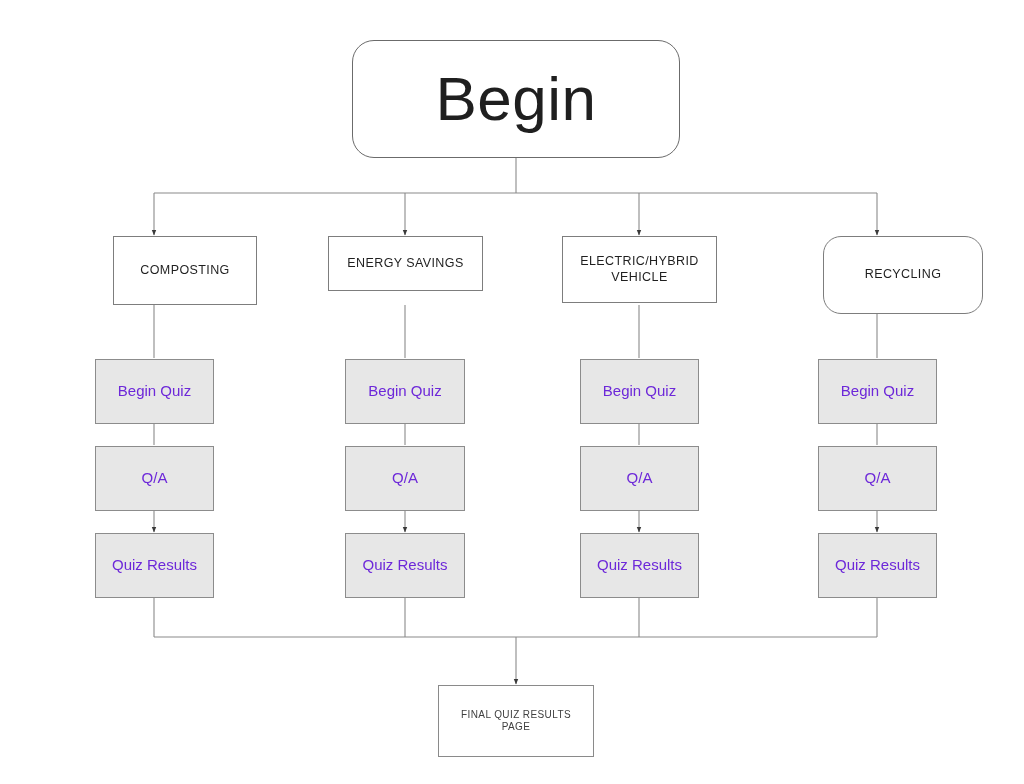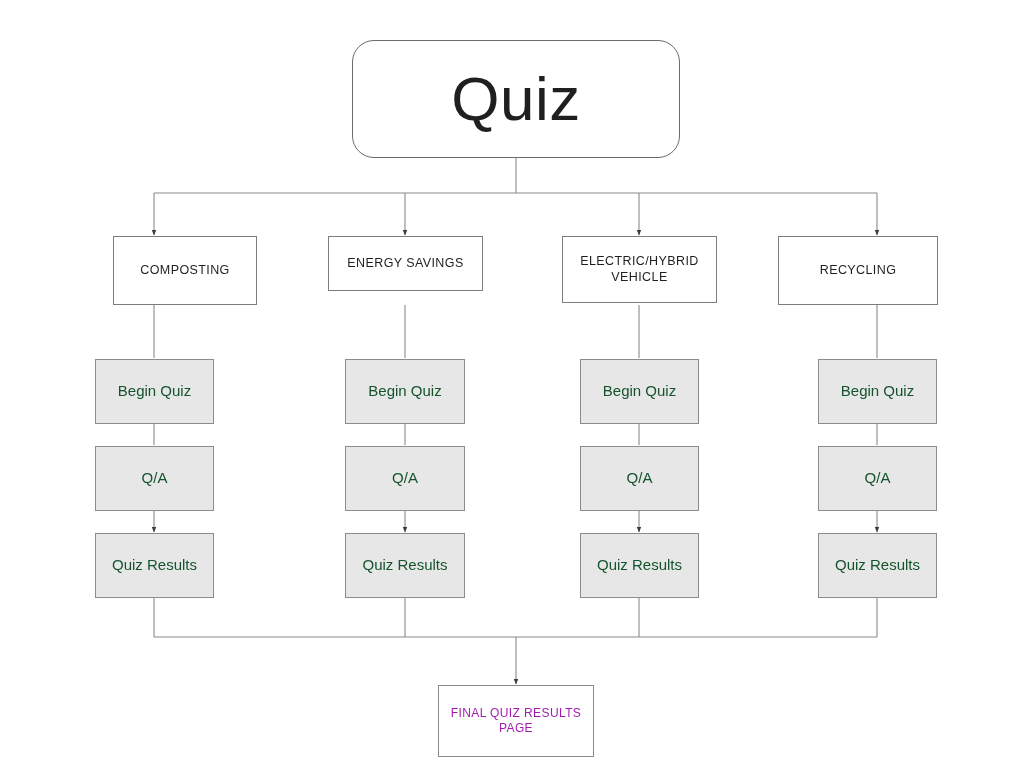--- a/index.html
+++ b/index.html
@@ -53,29 +53,29 @@
     background: #ffffff;
     font-size: 12.5px;
     letter-spacing: 0.4px;
     color: #1f1f1f;
     padding: 4px 6px;
   }
   .node-step {
     border: 1px solid #8c8c8c;
     background: #e7e7e7;
     font-size: 15px;
-    color: #14532d;
+    color: #6d28d9;
     padding: 20px 6px;
   }
   .node-final {
     border: 1px solid #8a8a8a;
     background: #ffffff;
-    font-size: 12px;
+    font-size: 10px;
     letter-spacing: 0.4px;
-    color: #a21caf;
+    color: #404040;
     padding: 4px 8px;
   }
 </style>
 </head>
 <body>
 
 <div id="diagram-canvas">
 
   <svg class="edge-layer" viewBox="0 0 1024 784" width="1024" height="784">
     <defs>
@@ -113,36 +113,36 @@
       <path d="M 877 424 L 877 445"></path>
       <path d="M 877 511 L 877 532" marker-end="url(#arrow)"></path>
       <path d="M 877 598 L 877 637"></path>
 
       <path d="M 154 637 L 877 637"></path>
       <path d="M 516 637 L 516 684" marker-end="url(#arrow)"></path>
     </g>
   </svg>
 
   <div class="node node-home" style="left:352px; top:40px; width:328px; height:118px;">
-    <span>Quiz</span>
+    <span>Begin</span>
   </div>
 
   <div class="node node-category" style="left:83px; top:236px; width:144px; height:69px;margin-left:30px;">
     <span>COMPOSTING</span>
   </div>
 
   <div class="node node-category" style="left:328px; top:236px; width:155px; height:55px;align-items:center;">
     <span>ENERGY SAVINGS</span>
   </div>
 
   <div class="node node-category" style="left:562px; top:236px; width:155px; height:67px;">
     <span>ELECTRIC/HYBRID VEHICLE</span>
   </div>
 
-  <div class="node node-category" style="left:778px; top:236px; width:160px; height:69px;">
+  <div class="node node-category" style="left:823px; top:236px; width:160px; height:78px;border-radius:18px;">
     <span>RECYCLING</span>
   </div>
 
   <div class="node node-step" style="left:95px; top:359px; width:119px; height:65px;">
     <span>Begin Quiz</span>
   </div>
   <div class="node node-step" style="left:95px; top:446px; width:119px; height:65px;">
     <span>Q/A</span>
   </div>
   <div class="node node-step" style="left:95px; top:533px; width:119px; height:65px;">

